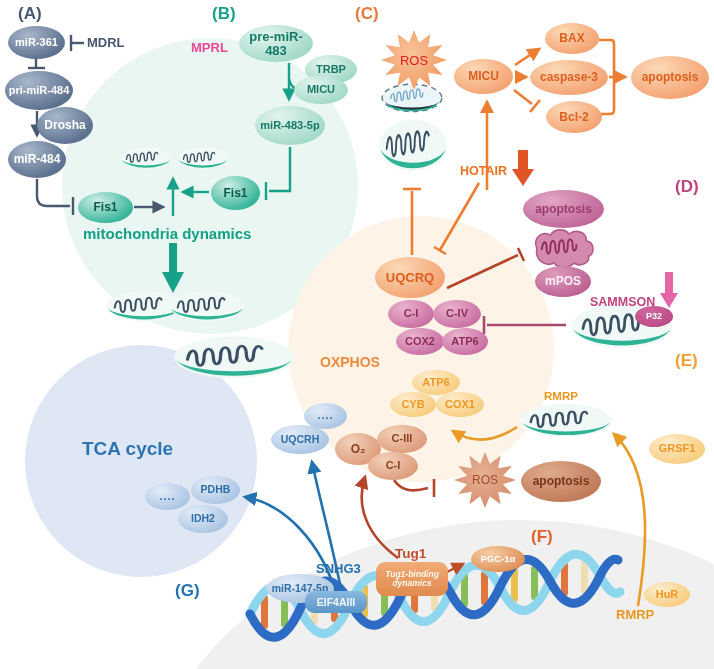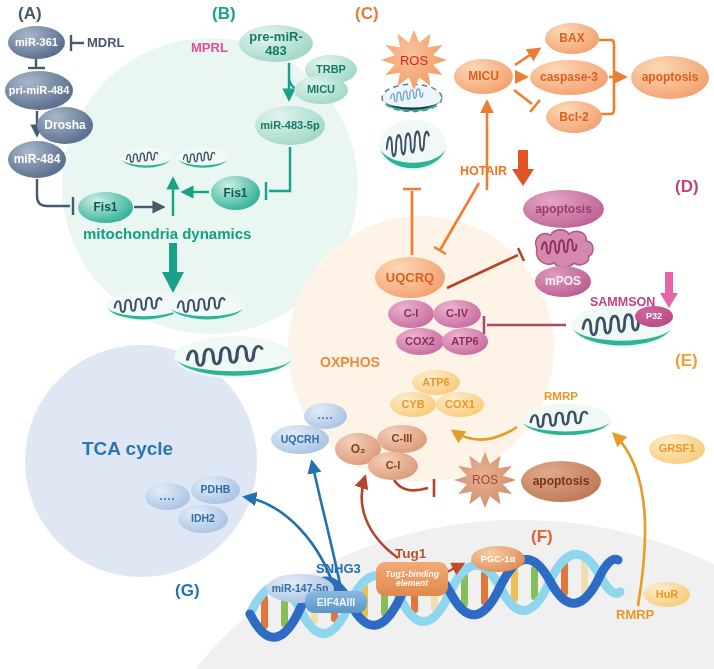--- a/index.html
+++ b/index.html
@@ -255,18 +255,18 @@
   <div class="node blueN" style="left:145px;top:483px;width:45px;height:27px;font-size:11px;letter-spacing:1px">....</div>
   <div class="node blueN" style="left:191px;top:476px;width:49px;height:28px;font-size:10.5px">PDHB</div>
   <div class="node blueN" style="left:178px;top:505px;width:50px;height:28px;font-size:10.5px">IDH2</div>
   <div class="node blueN" style="left:271px;top:425px;width:58px;height:29px;font-size:10.5px">UQCRH</div>
   <div class="node blueN" style="left:304px;top:403px;width:43px;height:26px;font-size:11px;letter-spacing:1px">....</div>
 
   <div class="lbl" style="left:316px;top:561px;font-size:13px;color:#2272b0">SNHG3</div>
   <div class="node blueN" style="left:266px;top:574px;width:68px;height:29px;font-size:10.5px;z-index:5">miR-147-5p</div>
   <div class="boxB eif" style="left:305px;top:591px;width:62px;height:22px;font-size:10.5px">EIF4AIII</div>
   <div class="lbl" style="left:395px;top:546px;font-size:13.5px;color:#bf4d28">Tug1</div>
-  <div class="boxB tugbox" style="left:376px;top:562px;width:66px;height:34px;font-size:8.5px;padding:0 3px">Tug1-binding element</div>
+  <div class="boxB tugbox" style="left:376px;top:562px;width:66px;height:34px;font-size:8.5px;padding:0 3px">Tug1-binding dynamics</div>
   <div class="node pgcN" style="left:471px;top:546px;width:54px;height:26px;font-size:9.5px;z-index:5">PGC-1α</div>
   <div class="node goldN" style="left:644px;top:582px;width:46px;height:25px;font-size:11px">HuR</div>
   <div class="lbl" style="left:616px;top:607px;font-size:13px;color:#e8971f">RMRP</div>
 
 </div>
 
 </body></html>

